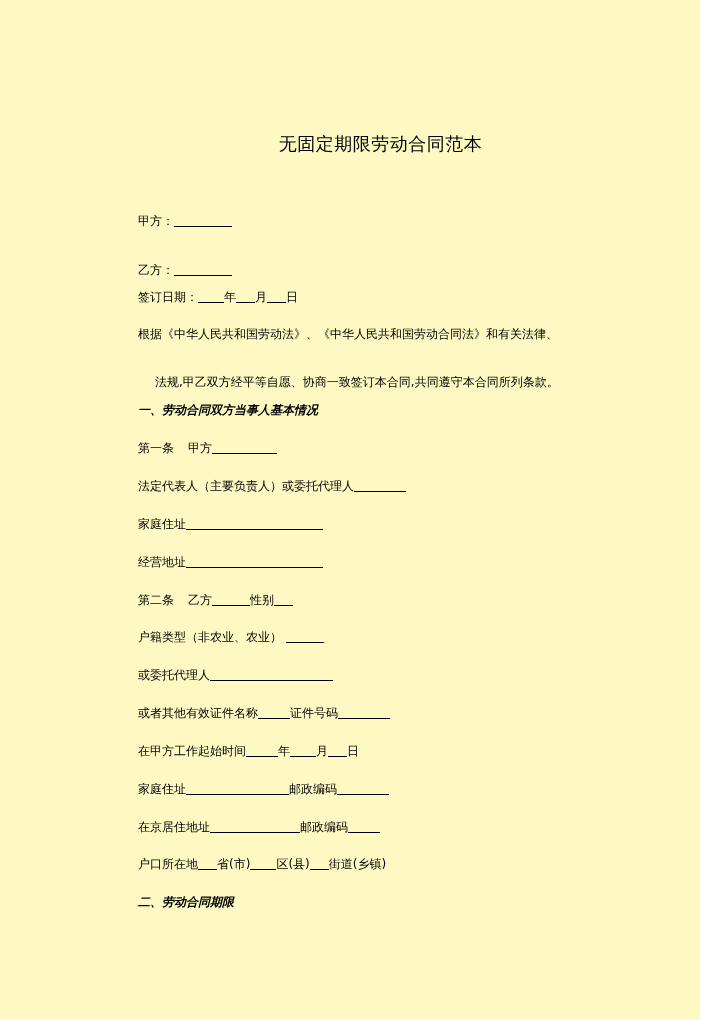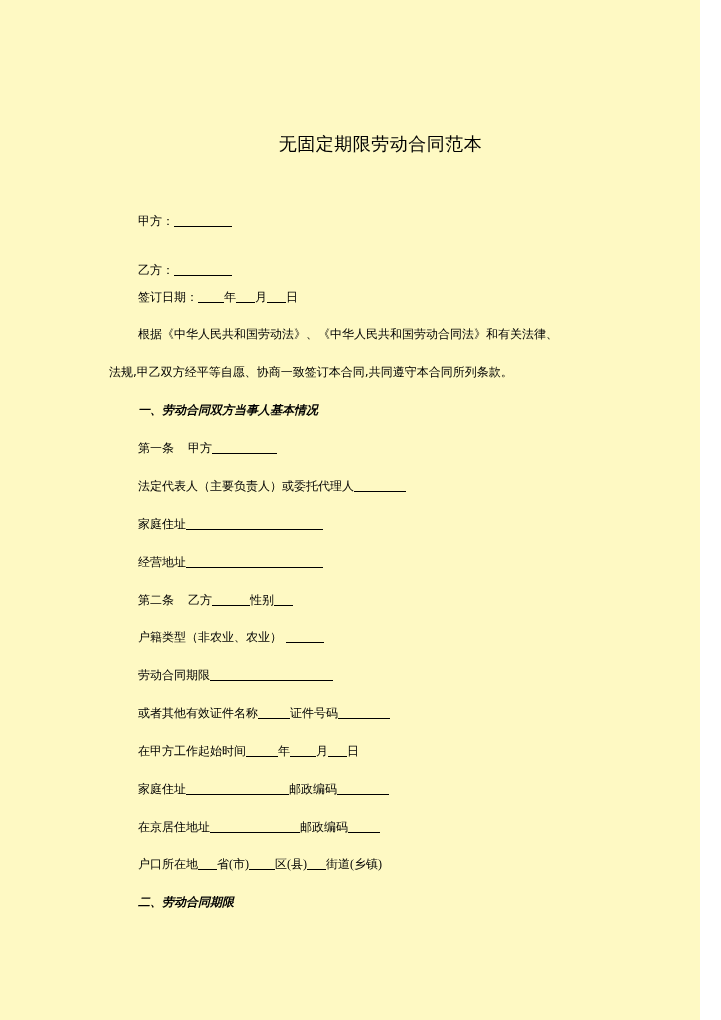--- a/index.html
+++ b/index.html
@@ -69,21 +69,21 @@
 
   <div class="line" style="top:260px;text-align:right;">
     <span>乙方：</span><span class="blank" style="width:58px;"></span>
   </div>
 
   <div class="line" style="top:287px;">
     <span>签订日期：</span><span class="blank" style="width:26px;"></span><span>年</span><span class="blank" style="width:19px;"></span><span>月</span><span class="blank" style="width:19px;"></span><span>日</span>
   </div>
 
   <div class="line" style="top:324px;">根据《中华人民共和国劳动法》、《中华人民共和国劳动合同法》和有关法律、</div>
-  <div class="line flush" style="top:362px;">法规,甲乙双方经平等自愿、协商一致签订本合同,共同遵守本合同所列条款。</div>
+  <div class="line flush" style="top:372px;margin-left:46px;">法规,甲乙双方经平等自愿、协商一致签订本合同,共同遵守本合同所列条款。</div>
 
   <div class="line bold" style="top:400px;">一、劳动合同双方当事人基本情况</div>
 
   <div class="line" style="top:438px;">
     <span>第一条</span><span class="gap"></span><span>甲方</span><span class="blank" style="width:65px;"></span>
   </div>
 
   <div class="line" style="top:476px;">
     <span>法定代表人（主要负责人）或委托代理人</span><span class="blank" style="width:52px;"></span>
   </div>
@@ -98,38 +98,38 @@
 
   <div class="line" style="top:590px;">
     <span>第二条</span><span class="gap"></span><span>乙方</span><span class="blank" style="width:38px;"></span><span>性别</span><span class="blank" style="width:19px;"></span>
   </div>
 
   <div class="line" style="top:627px;">
     <span>户籍类型（非农业、农业）</span><span style="display:inline-block;width:4px;"></span><span class="blank" style="width:38px;"></span>
   </div>
 
   <div class="line" style="top:665px;">
-    <span>劳动合同期限</span><span class="blank" style="width:123px;"></span>
+    <span>或委托代理人</span><span class="blank" style="width:123px;"></span>
   </div>
 
   <div class="line" style="top:703px;">
     <span>或者其他有效证件名称</span><span class="blank" style="width:32px;"></span><span>证件号码</span><span class="blank" style="width:52px;"></span>
   </div>
 
   <div class="line" style="top:741px;">
     <span>在甲方工作起始时间</span><span class="blank" style="width:32px;"></span><span>年</span><span class="blank" style="width:26px;"></span><span>月</span><span class="blank" style="width:19px;"></span><span>日</span>
   </div>
 
   <div class="line" style="top:779px;">
     <span>家庭住址</span><span class="blank" style="width:103px;"></span><span>邮政编码</span><span class="blank" style="width:52px;"></span>
   </div>
 
   <div class="line" style="top:817px;">
     <span>在京居住地址</span><span class="blank" style="width:90px;"></span><span>邮政编码</span><span class="blank" style="width:32px;"></span>
   </div>
 
-  <div class="line" style="top:854px;font-family:Liberation Serif, serif;">
+  <div class="line" style="top:854px;">
     <span>户口所在地</span><span class="blank" style="width:19px;"></span><span>省(市)</span><span class="blank" style="width:26px;"></span><span>区(县)</span><span class="blank" style="width:19px;"></span><span>街道(乡镇)</span>
   </div>
 
   <div class="line bold" style="top:892px;">二、劳动合同期限</div>
 
 </div>
 
 </body></html>

